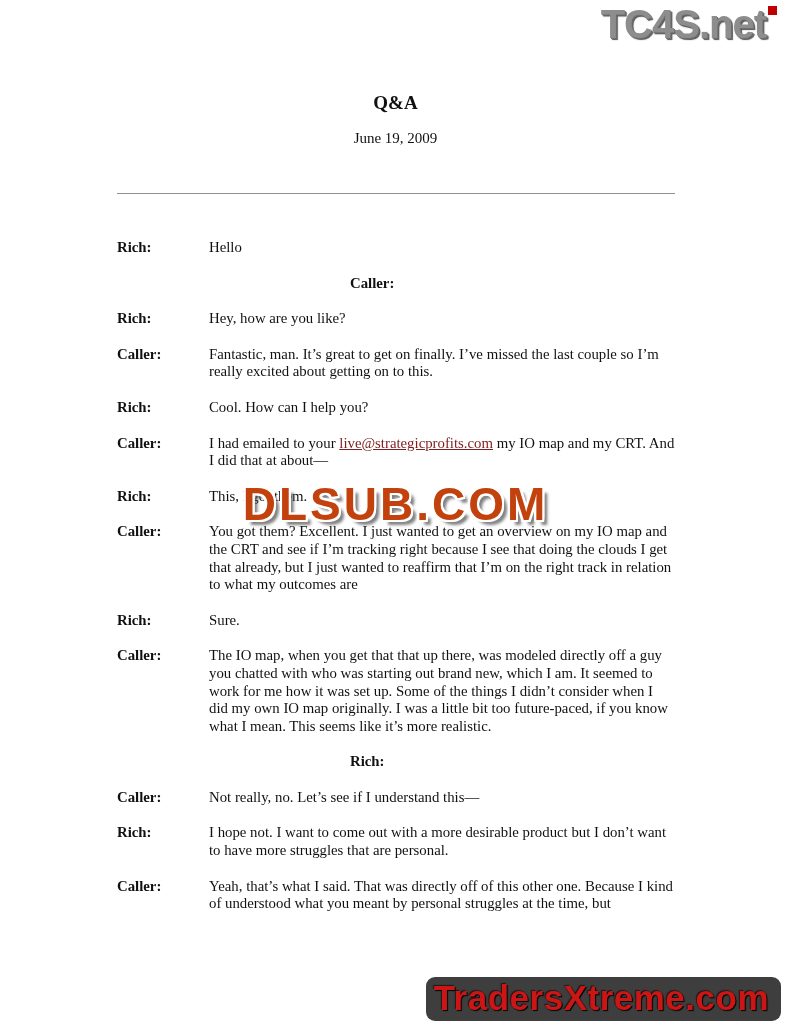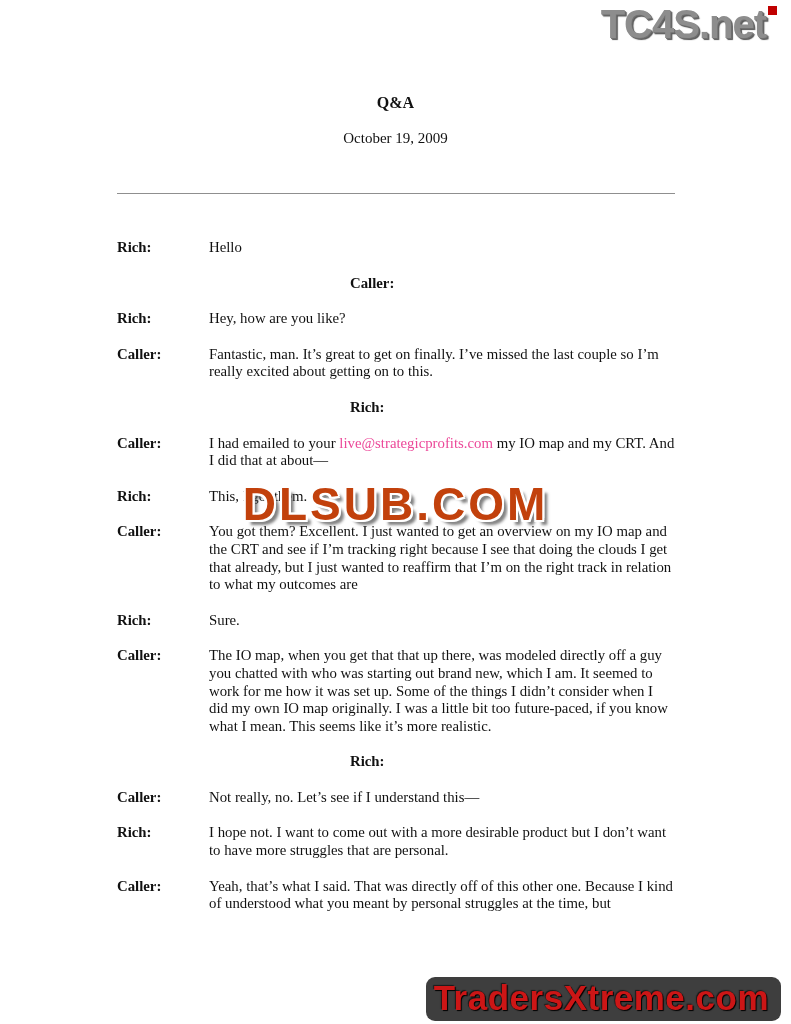--- a/index.html
+++ b/index.html
@@ -36,21 +36,21 @@
     height: 9px;
     background: #c00000;
     vertical-align: top;
     margin: 4px 0 0 2px;
   }
 
   
   .doc-title {
     margin-top: 90px;
     text-align: center;
-    font-size: 16px;
+    font-size: 19px;
     font-weight: bold;
     line-height: 26px;
   }
   .doc-date {
     margin-top: 13px;
     text-align: center;
     font-size: 15px;
     line-height: 18px;
   }
   .divider {
@@ -72,21 +72,22 @@
   }
   .t-row .speaker {
     flex: 0 0 92px;
     font-weight: bold;
   }
   .t-row .text {
     flex: 1 1 auto;
     max-width: 466px;
   }
   .email-link {
-    color: #ec4899;
+    color: #7f1d1d;
+    text-decoration: underline;
     cursor: pointer;
   }
 
   
   .watermark {
     position: absolute;
     left: 50%;
     top: 477px;
     transform: translateX(-50%);
     font-family: "Liberation Sans", sans-serif;
@@ -125,21 +126,21 @@
 </head>
 <body>
 
 <div class="page">
 
   <div class="tc4s-logo">
     <span>TC4S.net</span><span class="red-sq"></span>
   </div>
 
   <h1 class="doc-title">Q&amp;A</h1>
-  <div class="doc-date">October 19, 2009</div>
+  <div class="doc-date">June 19, 2009</div>
 
   <hr class="divider">
 
   <div class="transcript">
     <div class="t-row">
       <span class="speaker">Rich:</span>
       <span class="text"><span>Hello</span></span>
     </div>
 
     <div class="t-row">
@@ -151,20 +152,21 @@
       <span class="text"><span>Hey, how are you like?</span></span>
     </div>
 
     <div class="t-row">
       <span class="speaker">Caller:</span>
       <span class="text"><span>Fantastic, man. It’s great to get on finally. I’ve missed the last couple so I’m really excited about getting on to this.</span></span>
     </div>
 
     <div class="t-row">
       <span class="speaker">Rich:</span>
+      <span class="text"><span>Cool. How can I help you?</span></span>
     </div>
 
     <div class="t-row">
       <span class="speaker">Caller:</span>
       <span class="text"><span>I had emailed to your </span><a class="email-link">live@strategicprofits.com</a><span> my IO map and my CRT. And I did that at about—</span></span>
     </div>
 
     <div class="t-row">
       <span class="speaker">Rich:</span>
       <span class="text"><span>This, I got them.</span></span>

